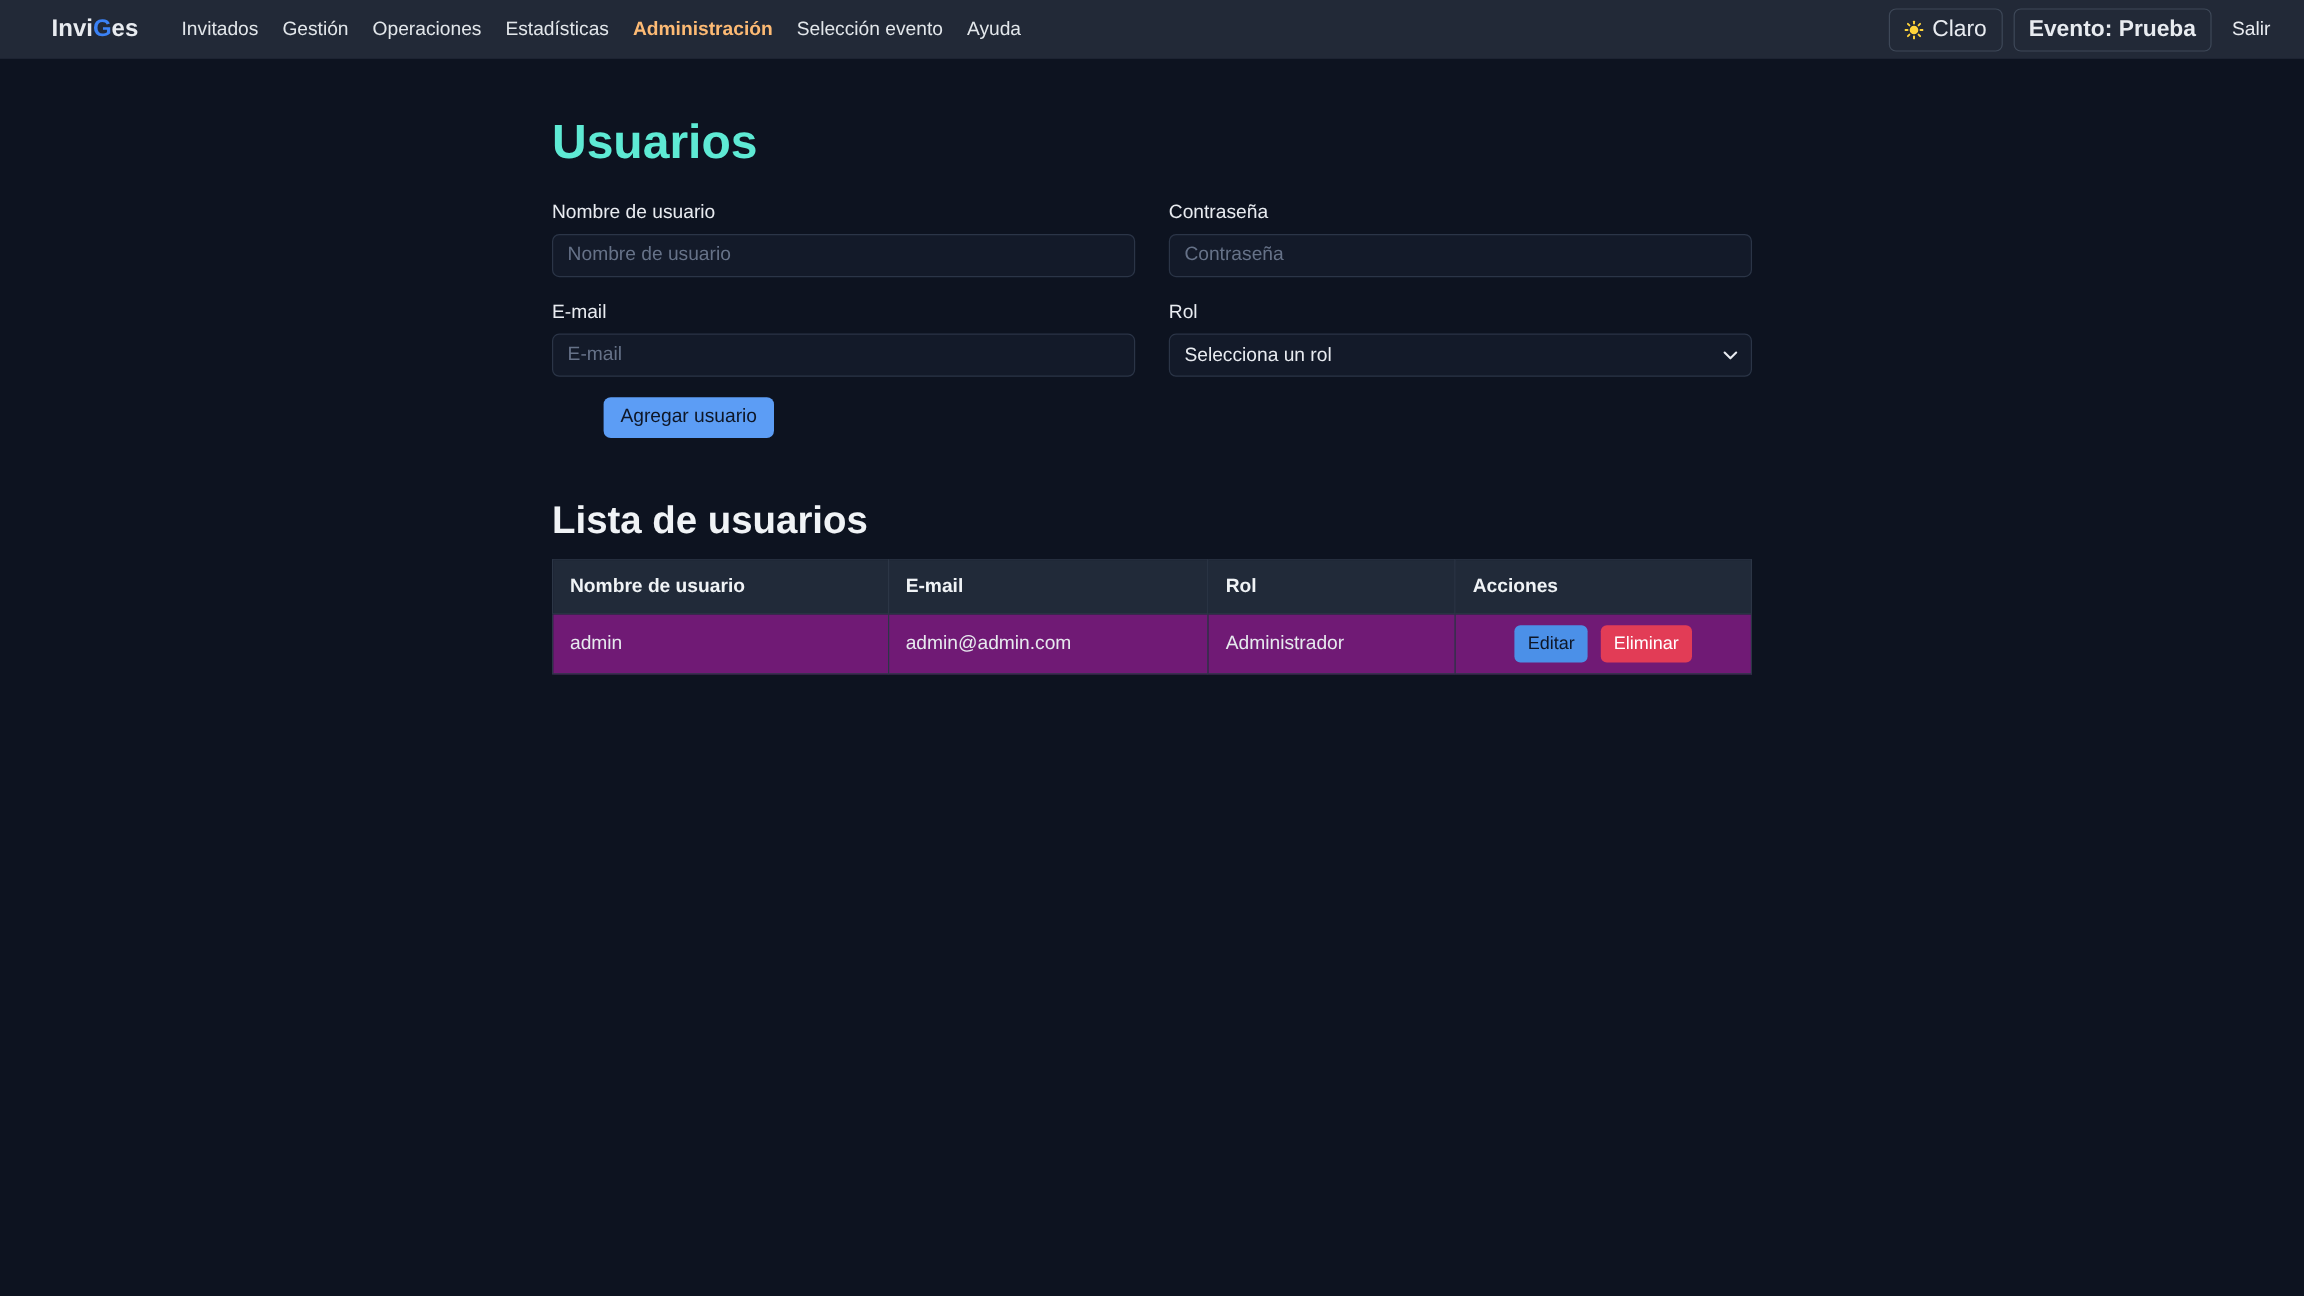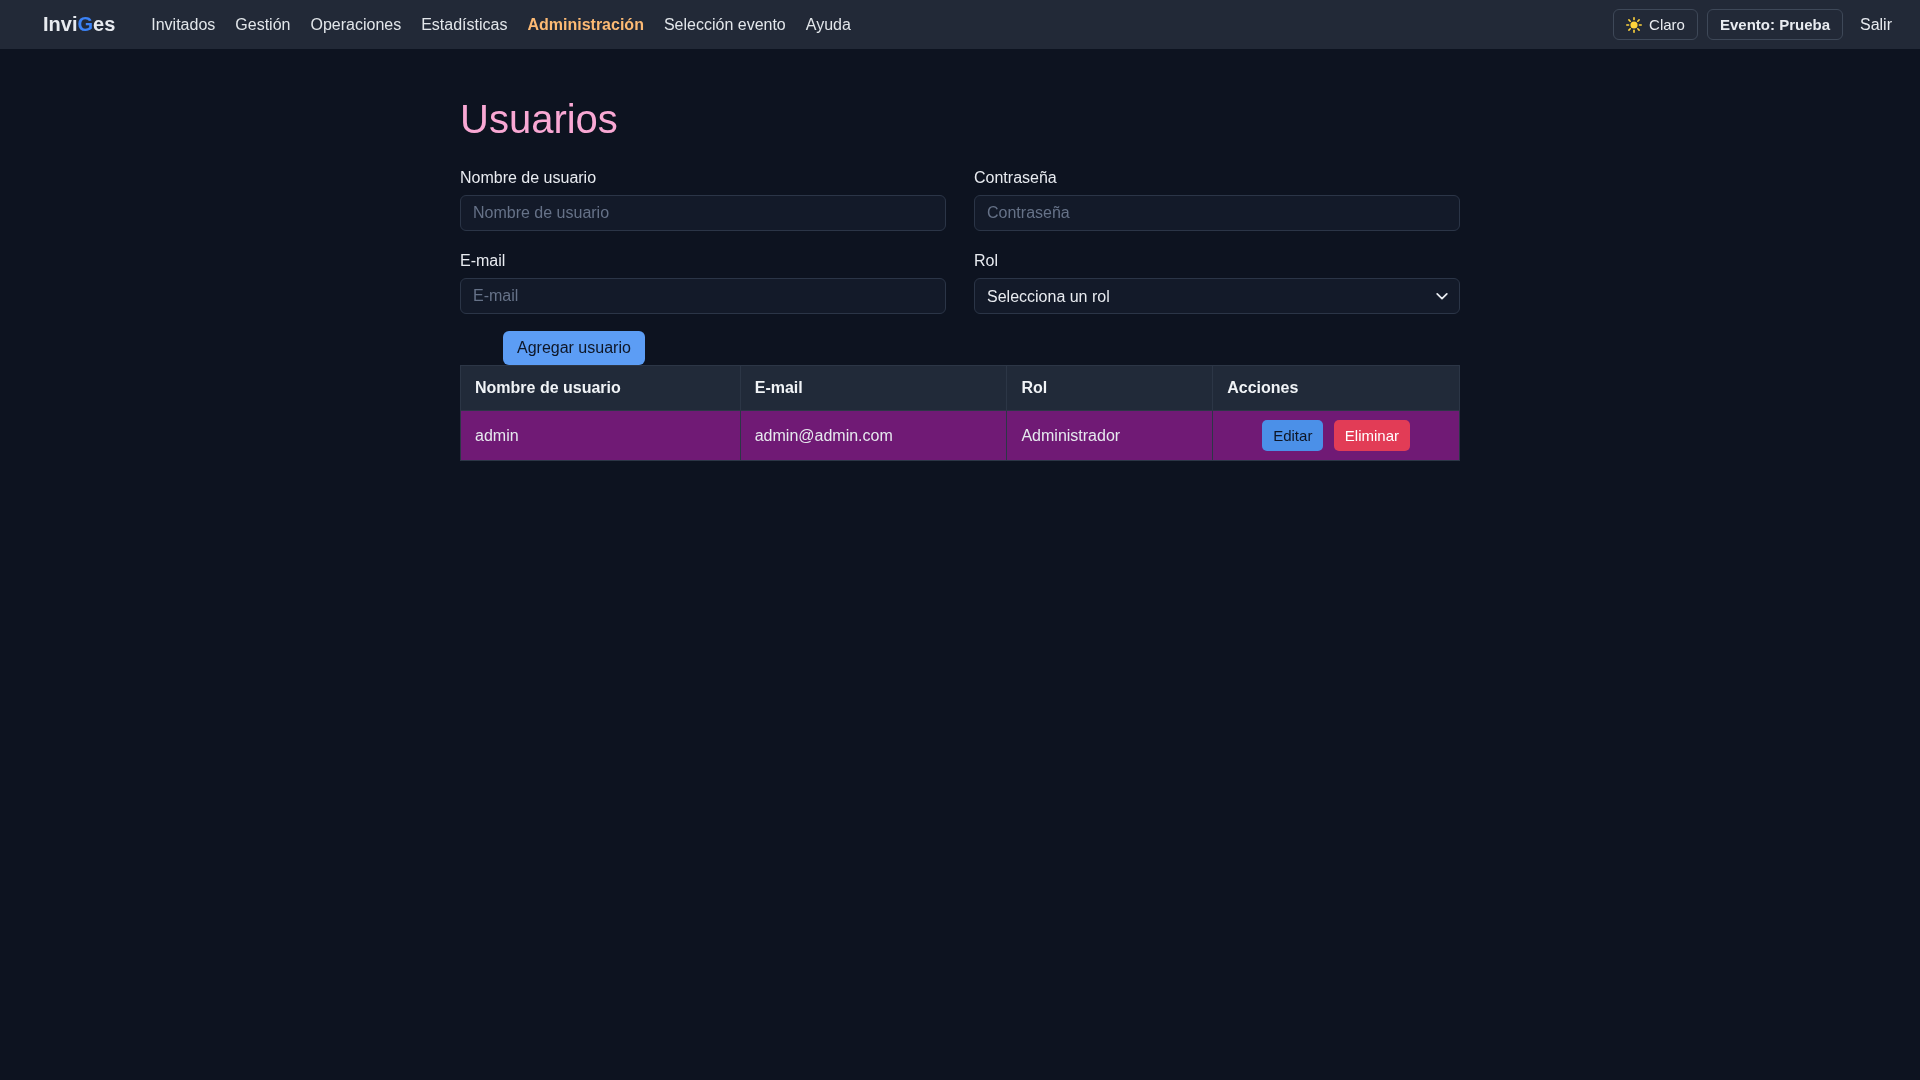--- a/index.html
+++ b/index.html
@@ -48,21 +48,21 @@
   .nav-right {
     margin-left: auto;
     display: flex;
     align-items: center;
     gap: 9px;
   }
   .chip {
     border: 1px solid #3e4858;
     border-radius: 6px;
     padding: 6px 12px;
-    font-size: 15px;
+    font-size: 19px;
     color: #e8ebf0;
     background: transparent;
     display: flex;
     align-items: center;
     gap: 7px;
     cursor: pointer;
     white-space: nowrap;
     font-family: "Liberation Sans", sans-serif;
   }
   .chip.bold { font-weight: bold; }
@@ -75,23 +75,23 @@
   }
 
   
   .container {
     width: 1000px;
     margin: 0 auto;
     padding-top: 48px;
   }
   h1.page-title {
     font-size: 40px;
-    font-weight: normal;
+    font-weight: bold;
     margin: 0 0 27px 0;
-    color: #f9a8d4;
+    color: #5eead4;
   }
   .user-form {
     display: grid;
     grid-template-columns: 1fr 1fr;
     column-gap: 28px;
     row-gap: 21px;
   }
   .field label {
     display: block;
     font-size: 16px;
@@ -260,20 +260,21 @@
           <svg width="14" height="14" viewBox="0 0 16 16">
             <path d="M2.5 5.5 L8 11 L13.5 5.5" stroke="#e8ebf0" stroke-width="2" fill="none" stroke-linecap="round" stroke-linejoin="round"></path>
           </svg>
         </span>
       </div>
     </div>
   </form>
 
   <button class="btn-primary">Agregar usuario</button>
 
+  <h2 class="list-title">Lista de usuarios</h2>
 
   <table class="users-table">
     <colgroup>
       <col class="col-username">
         <col class="col-email">
         <col class="col-role">
         <col class="col-actions">
     </colgroup>
     <thead>
       <tr>

